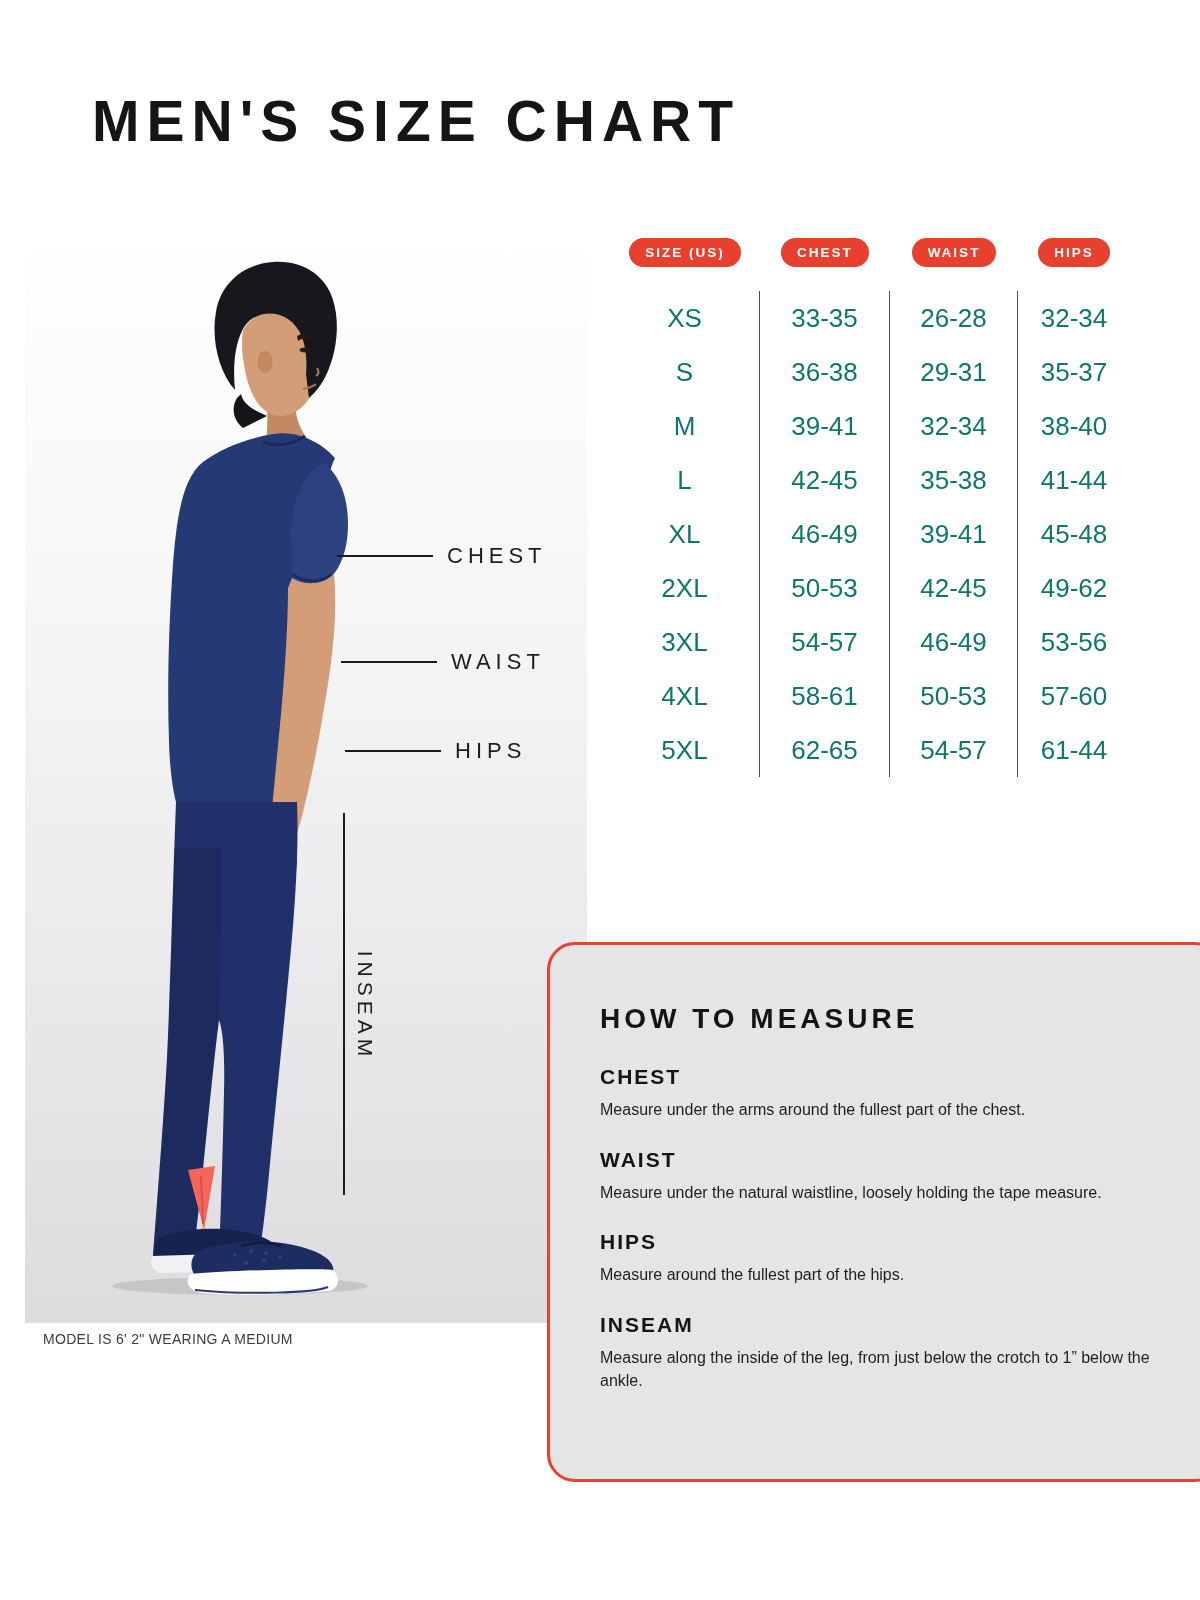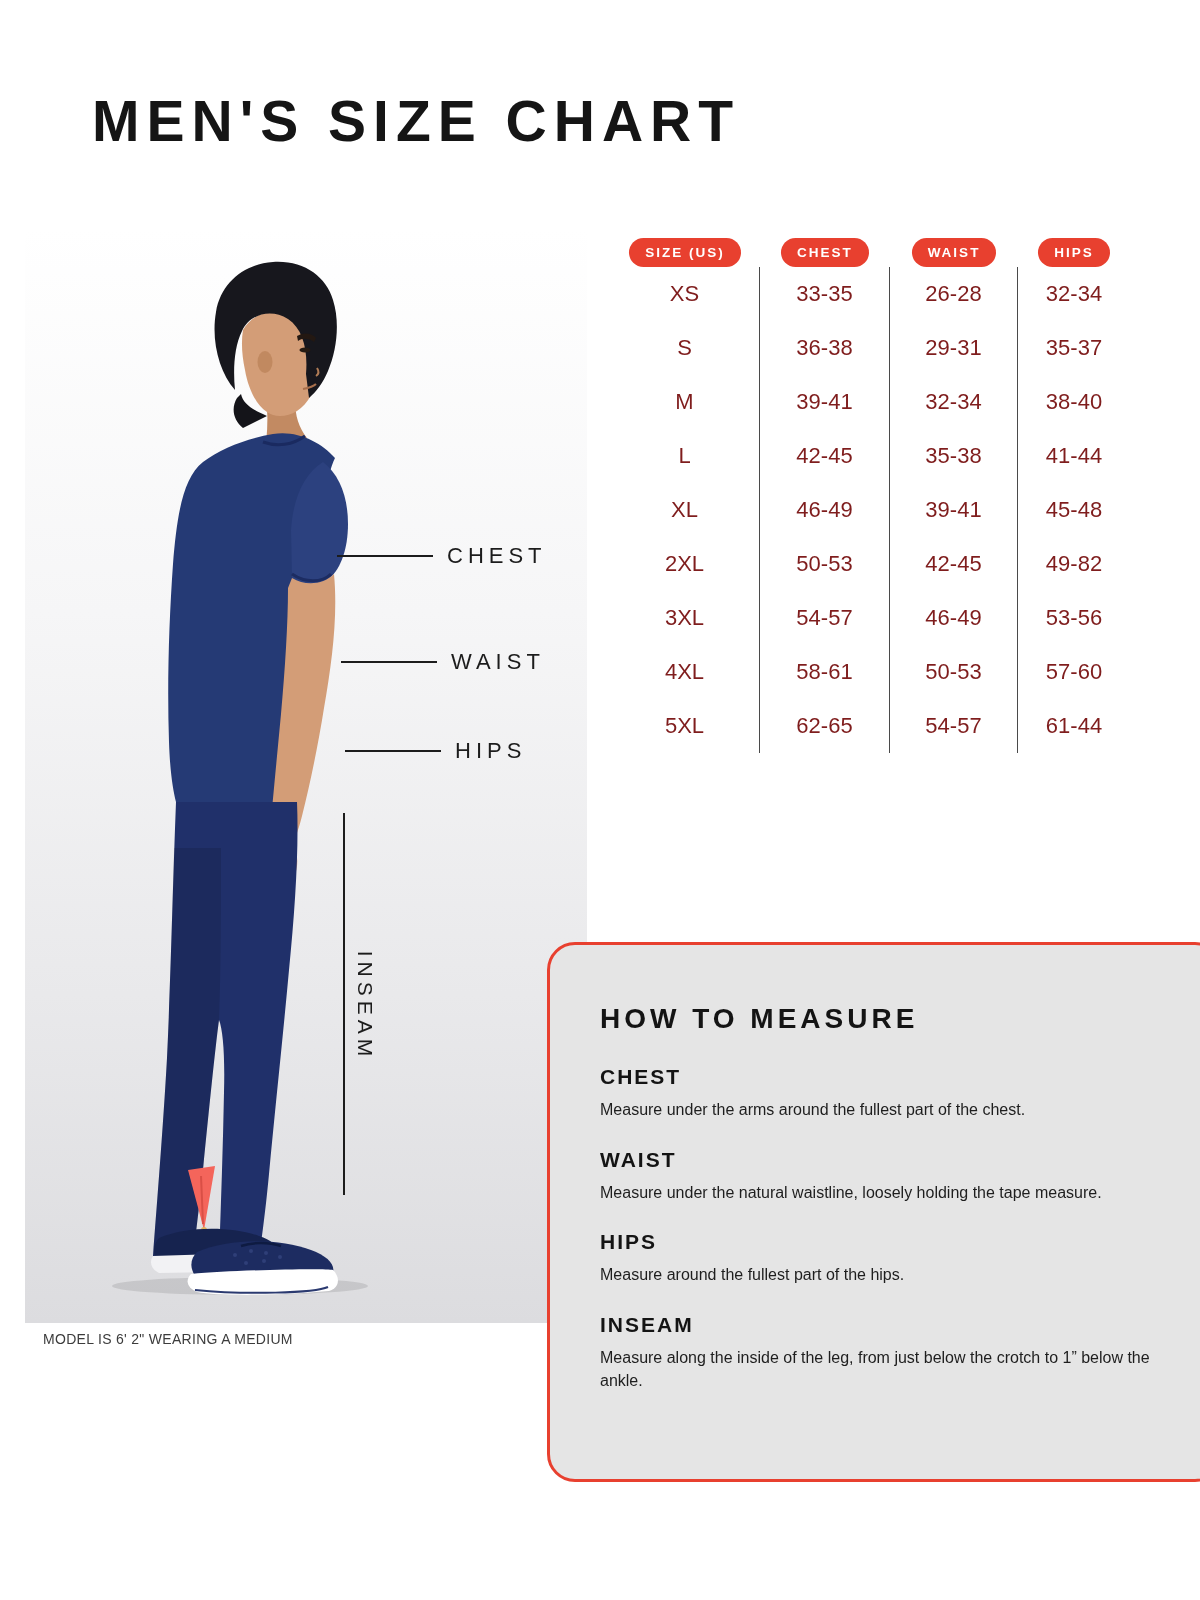--- a/index.html
+++ b/index.html
@@ -40,30 +40,30 @@
     position:absolute; left:43px; top:1331px;
     font-size:14px; color:#3c3c3c; letter-spacing:0.3px;
   }
 
   
   .size-table { position:absolute; left:610px; top:238px; width:520px; }
   .thead, .trow {
     display:grid; grid-template-columns:150px 130px 128px 112px;
     justify-items:center; align-items:center;
   }
-  .thead { }
+  .thead { margin-bottom:24px; }
   .pill {
     background:var(--accent,#e8402f); color:#ffffff; border-radius:999px;
     font-size:13.5px; font-weight:bold; letter-spacing:2px;
     padding:7px 16px; white-space:nowrap;
   }
   .trow { height:54px; }
   .cell {
     width:100%; height:100%; display:flex; align-items:center; justify-content:center;
-    font-size:22px; color:#7f1d1d;
+    font-size:26px; color:#0f766e;
   }
   .cell.divided { border-right:1.5px solid #4a4a4a; }
 
   
   .howto {
     position:absolute; left:547px; top:942px; width:676px; height:540px;
     border:3px solid var(--accent,#e8402f); border-radius:28px;
     padding:58px 50px 40px 50px; background:#e5e5e5;
   }
   .howto h2 {
@@ -194,21 +194,21 @@
       <div class="cell divided">XL</div>
       <div class="cell divided">46-49</div>
       <div class="cell divided">39-41</div>
       <div class="cell">45-48</div>
     </div>
 
     <div class="trow">
       <div class="cell divided">2XL</div>
       <div class="cell divided">50-53</div>
       <div class="cell divided">42-45</div>
-      <div class="cell">49-82</div>
+      <div class="cell">49-62</div>
     </div>
 
     <div class="trow">
       <div class="cell divided">3XL</div>
       <div class="cell divided">54-57</div>
       <div class="cell divided">46-49</div>
       <div class="cell">53-56</div>
     </div>
 
     <div class="trow">

